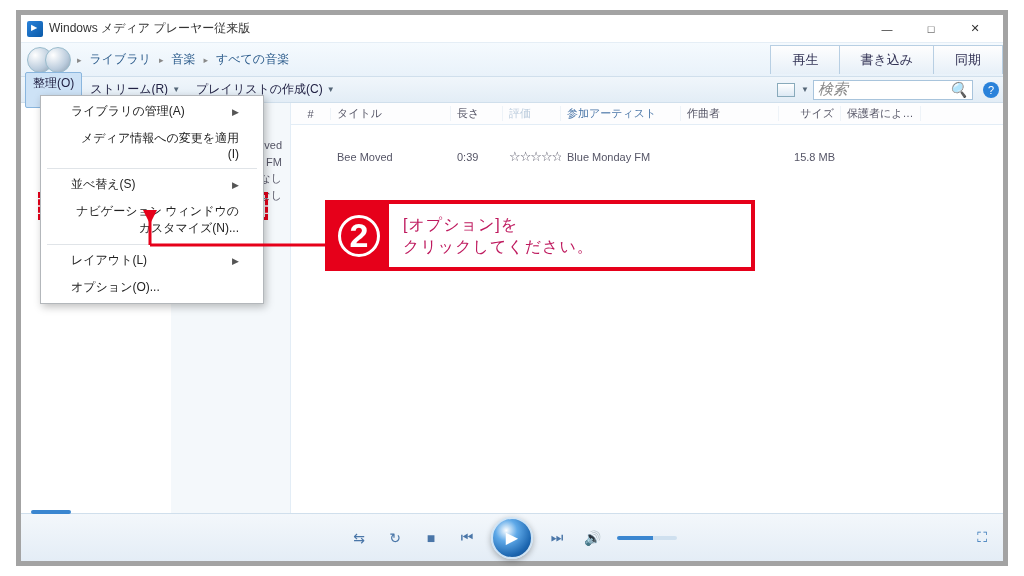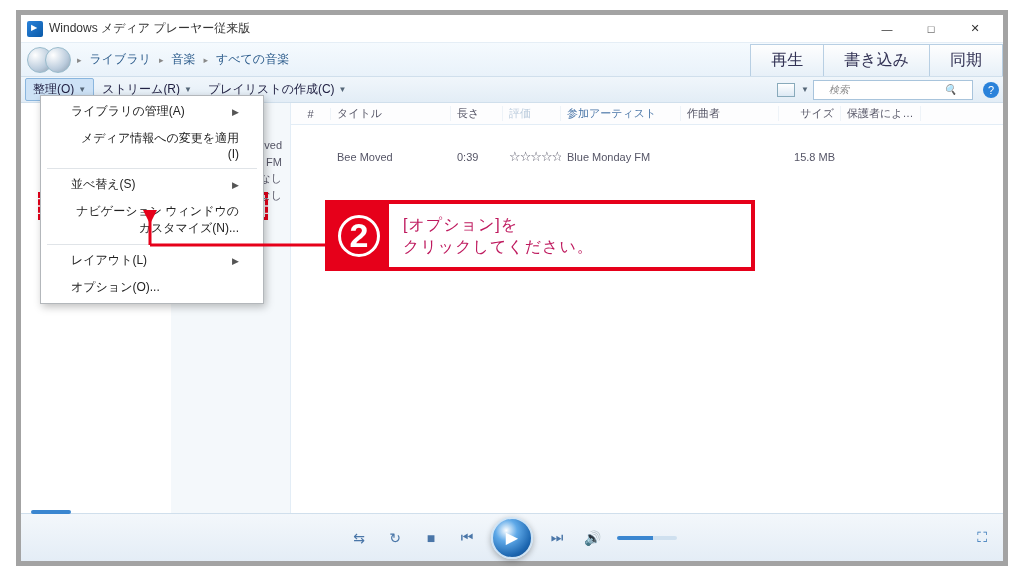--- a/index.html
+++ b/index.html
@@ -11,28 +11,28 @@
 .win-controls { margin-left: auto; display: flex; }
 .win-btn { width: 44px; height: 28px; display: flex; align-items: center; justify-content: center; font-size: 11px; color:#333; }
 .navbar { height: 34px; display: flex; align-items: center; padding-left: 6px; font-size: 12px; background: linear-gradient(#f5fafe,#e9f2fa); border-bottom: 1px solid #d0dfec; }
 .nav-circles { display:flex; margin-right:8px; }
 .nav-circle { width:26px; height:26px; border-radius:50%; background: radial-gradient(circle at 30% 30%,#fff,#bcd 60%,#89a); border:1px solid #9bc; margin-right:-4px; }
 .nav-circle + .nav-circle { margin-left:-4px; }
 .breadcrumb { display:flex; align-items:center; gap:4px; color:#2a5a8a; }
 .breadcrumb span { padding:0 2px; }
 .nav-sep { color:#888; font-size:9px; }
 .tab-buttons { margin-left:auto; display:flex; }
-.tab-btn { border:1px solid #b8cfe3; border-bottom:none; padding:5px 20px; font-size:16px; background:linear-gradient(#fefefe,#e7f0f8); margin-left:-1px; color:#335; min-width:70px; text-align:center; }
+.tab-btn { border:1px solid #b8cfe3; border-bottom:none; padding:5px 20px; font-size:13px; background:linear-gradient(#fefefe,#e7f0f8); margin-left:-1px; color:#335; min-width:70px; text-align:center; }
 .menubar { height:26px; display:flex; align-items:center; padding:0 4px; font-size:12px; background:linear-gradient(#f0f6fb,#e3edf6); border-bottom:1px solid #d0dfec; position:relative; }
 .menu-item { padding:3px 8px; color:#224; display:flex; align-items:center; gap:4px; }
-.menu-item.active { background:#cde2f6; border:1px solid #8ab6de; border-radius:2px; padding:2px 7px; }
+.menu-item.active { background:#cde2f6; border:1px solid #8ab6de; border-radius:2px; padding:2px 7px;flex-direction:column; }
 .chev { font-size:8px; color:#567; }
 .search-area { margin-left:auto; display:flex; align-items:center; gap:4px; }
 .view-icon { width:18px; height:14px; border:1px solid #8ab; background:linear-gradient(#fff,#dce9f4); margin-right:2px; }
-.search-box { width:160px; height:20px; border:1px solid #a8c4dc; font-size:10px; padding:0 15px; color:#888; font-style:italic; display:flex; align-items:center; justify-content:space-between; background:#fff; }
+.search-box { width:160px; height:20px; border:1px solid #a8c4dc; font-size:15px; padding:0 4px; color:#888; font-style:italic; display:flex; align-items:center; justify-content:space-between; background:#fff; }
 .help-icon { width:16px; height:16px; border-radius:50%; background:#2a82da; color:#fff; font-size:11px; display:flex; align-items:center; justify-content:center; margin-left:6px; }
 .content { flex:1; display:flex; position:relative; overflow:hidden; }
 .sidebar { width:150px; border-right:1px solid transparent; padding:6px 0; font-size:12px; color:#335; }
 .tree-item { padding:4px 6px 4px 22px; display:flex; align-items:center; gap:6px; color:#445; }
 .li-icon { width:14px; height:10px; background:#c4934c; border-radius:1px; }
 .picon { width:12px; height:12px; border-radius:50%; background:#80aed8; }
 .main { flex:1; position:relative; display:flex; }
 .album-col { width:120px; background:#f4f8fb; border-right:1px solid #e3edf6; padding-top:30px; }
 .album-entry { padding:4px 8px; font-size:11px; color:#556; line-height:1.5; margin-bottom:8px; text-align:right; }
 .list-col { flex:1; position:relative; }

